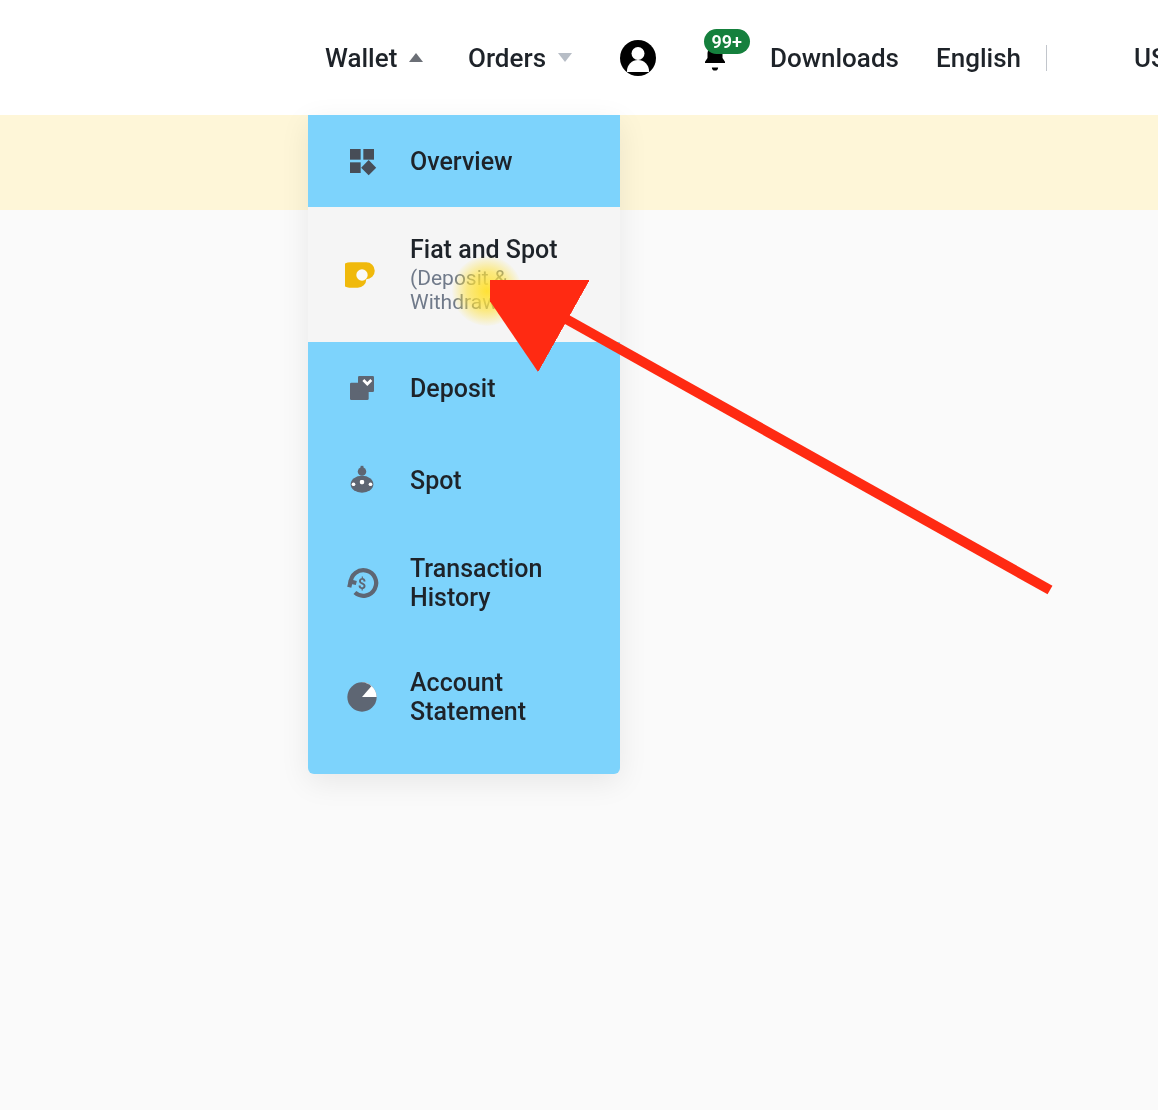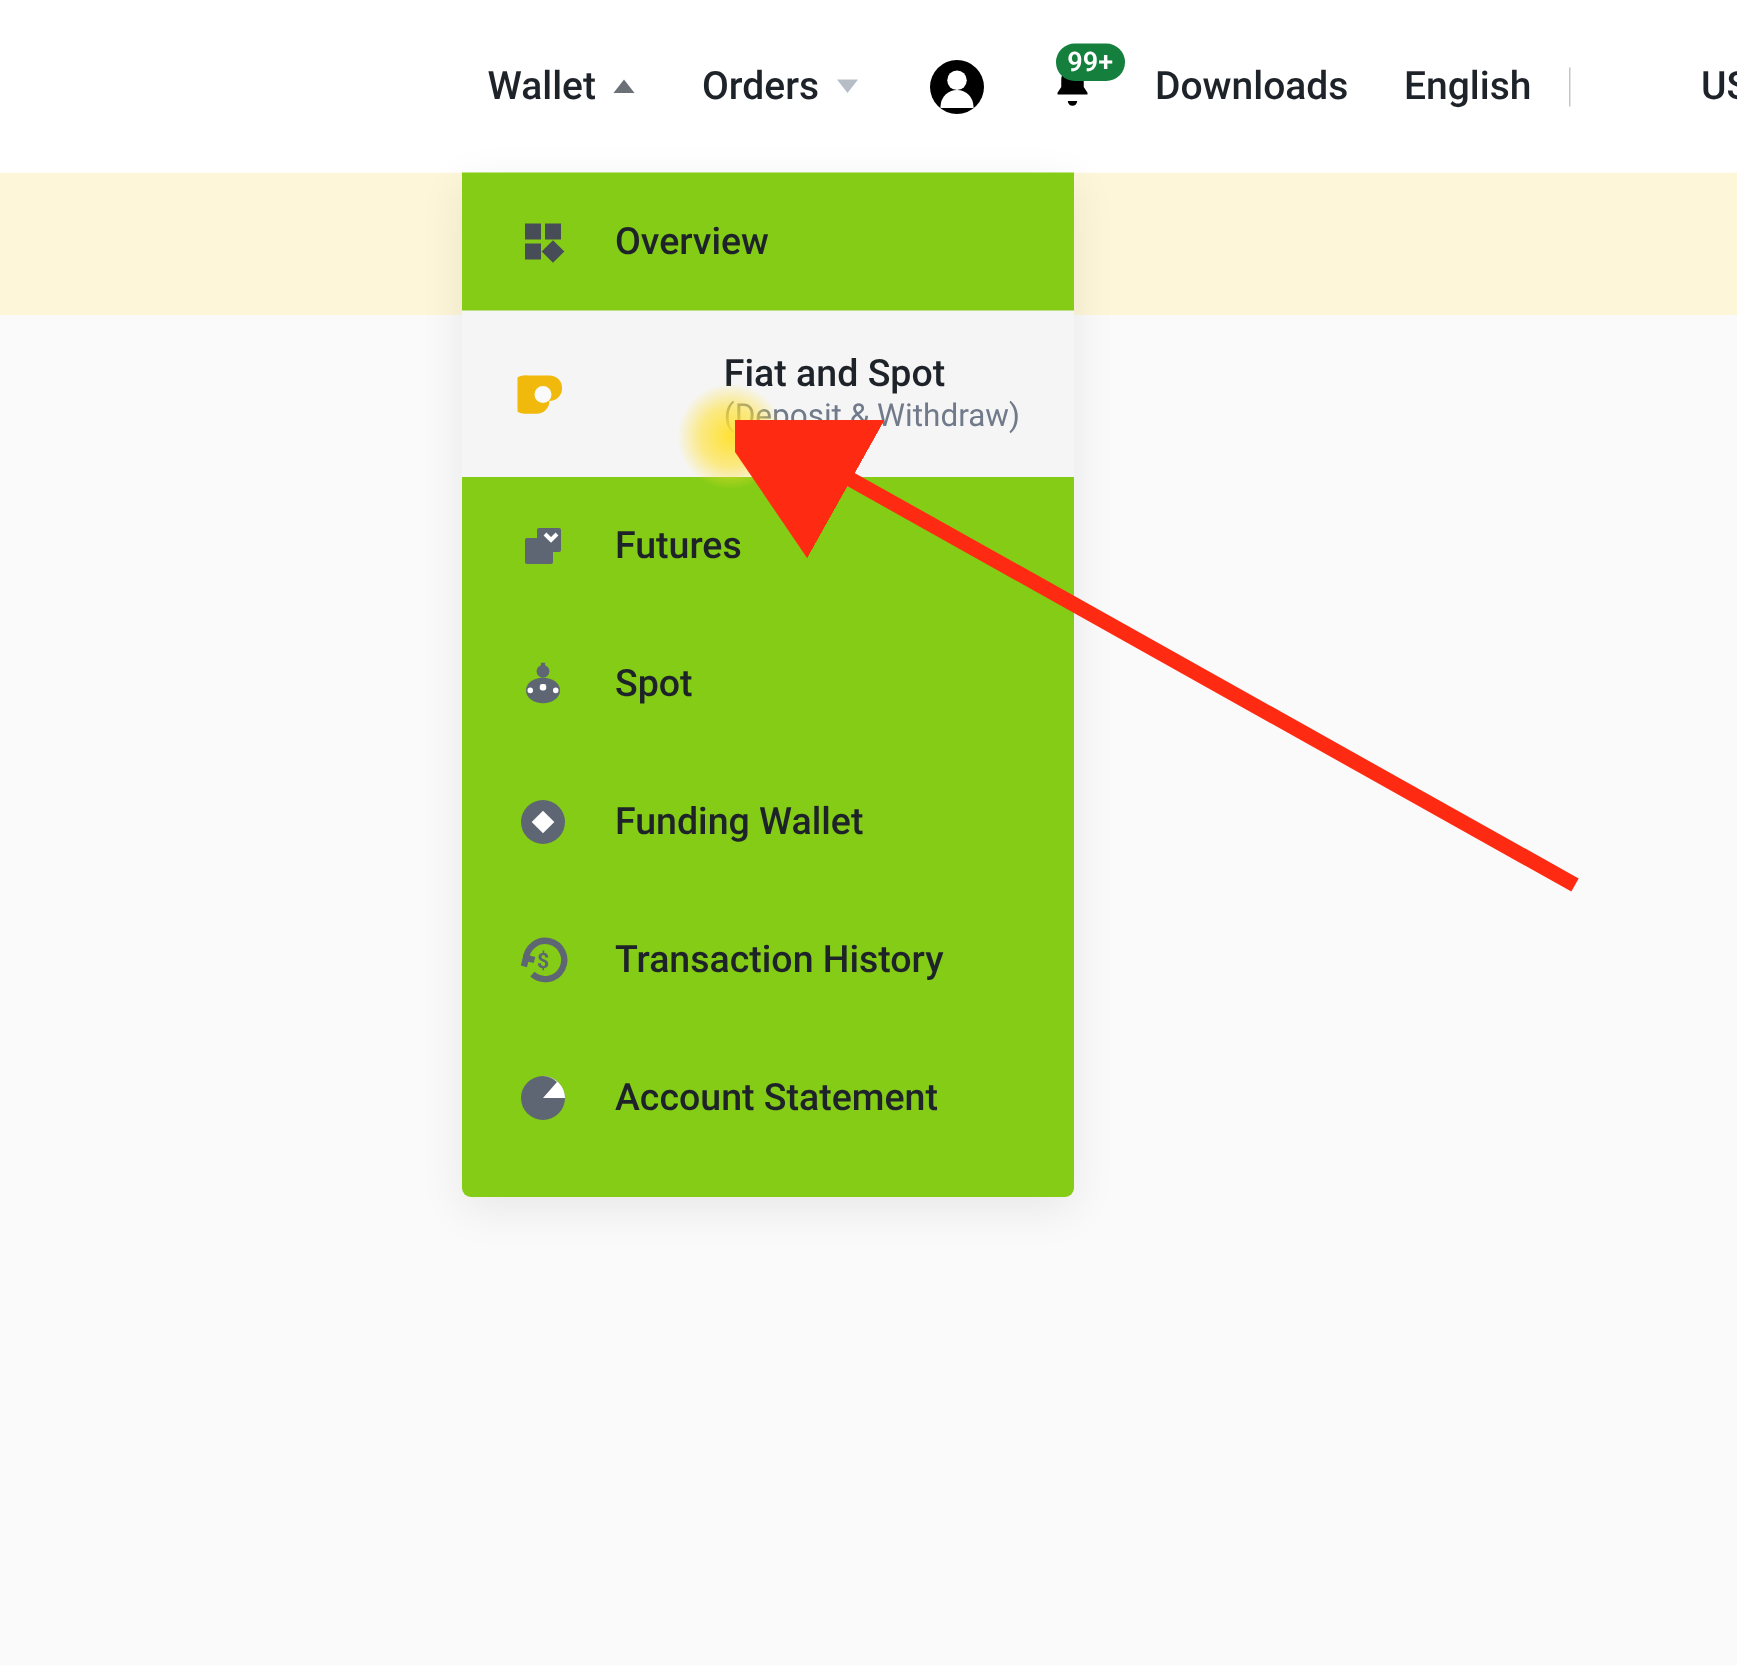--- a/index.html
+++ b/index.html
@@ -118,22 +118,22 @@
     left: 0; right: 0; bottom: 0;
     background: #fafafa;
     z-index: 0;
   }
 
   
   .dropdown {
     position: absolute;
     top: 115px;
     left: 308px;
-    width: 408px;
-    background: #84cc16;
+    width: 312px;
+    background: #7dd3fc;
     border-radius: 0 0 6px 6px;
     box-shadow: 0 8px 30px rgba(0,0,0,0.08);
     z-index: 10;
     padding-bottom: 20px;
   }
   .dd-item {
     display: flex;
     align-items: center;
     gap: 30px;
     padding: 28px 36px;
@@ -256,51 +256,40 @@
 
   <div class="dd-item">
     <span class="dd-icon">
       <svg width="32" height="32" viewBox="0 0 24 24">
           <rect x="3" y="8" width="14" height="13" rx="1" fill="#5e6673"></rect>
           <rect x="9" y="3" width="12" height="12" rx="1" fill="#5e6673"></rect>
           <path d="M13 6l3 3 3-3" stroke="#fff" stroke-width="2" fill="none"></path>
         </svg>
     </span>
     <div class="dd-text">
-      <span class="dd-label">Futures</span>
+      <span class="dd-label">Deposit</span>
     </div>
   </div>
 
   <div class="dd-item">
     <span class="dd-icon">
       <svg width="34" height="34" viewBox="0 0 24 24">
           <ellipse cx="12" cy="15" rx="8" ry="6" fill="#5e6673"></ellipse>
           <circle cx="12" cy="6" r="3" fill="#5e6673"></circle>
           <rect x="11" y="2" width="2" height="3" fill="#5e6673"></rect>
           <circle cx="6" cy="15" r="1.3" fill="#fff"></circle>
           <circle cx="18" cy="15" r="1.3" fill="#fff"></circle>
           <rect x="10.5" y="12" width="3" height="3" rx="1" fill="#fff"></rect>
         </svg>
     </span>
     <div class="dd-text">
       <span class="dd-label">Spot</span>
     </div>
   </div>
 
-  <div class="dd-item">
-    <span class="dd-icon">
-      <svg width="32" height="32" viewBox="0 0 24 24">
-          <circle cx="12" cy="12" r="11" fill="#5e6673"></circle>
-          <rect x="8" y="8" width="8" height="8" fill="#fff" transform="rotate(45 12 12)"></rect>
-        </svg>
-    </span>
-    <div class="dd-text">
-      <span class="dd-label">Funding Wallet</span>
-    </div>
-  </div>
 
   <div class="dd-item">
     <span class="dd-icon">
       <svg width="34" height="34" viewBox="0 0 24 24">
           <path d="M4 12a9 9 0 1 1 3 6.7" fill="none" stroke="#5e6673" stroke-width="3"></path>
           <path d="M3 15l1-4 4 1" fill="none" stroke="#5e6673" stroke-width="3"></path>
           <text x="12" y="16" font-size="10" font-weight="bold" fill="#5e6673" text-anchor="middle">$</text>
         </svg>
     </span>
     <div class="dd-text">

